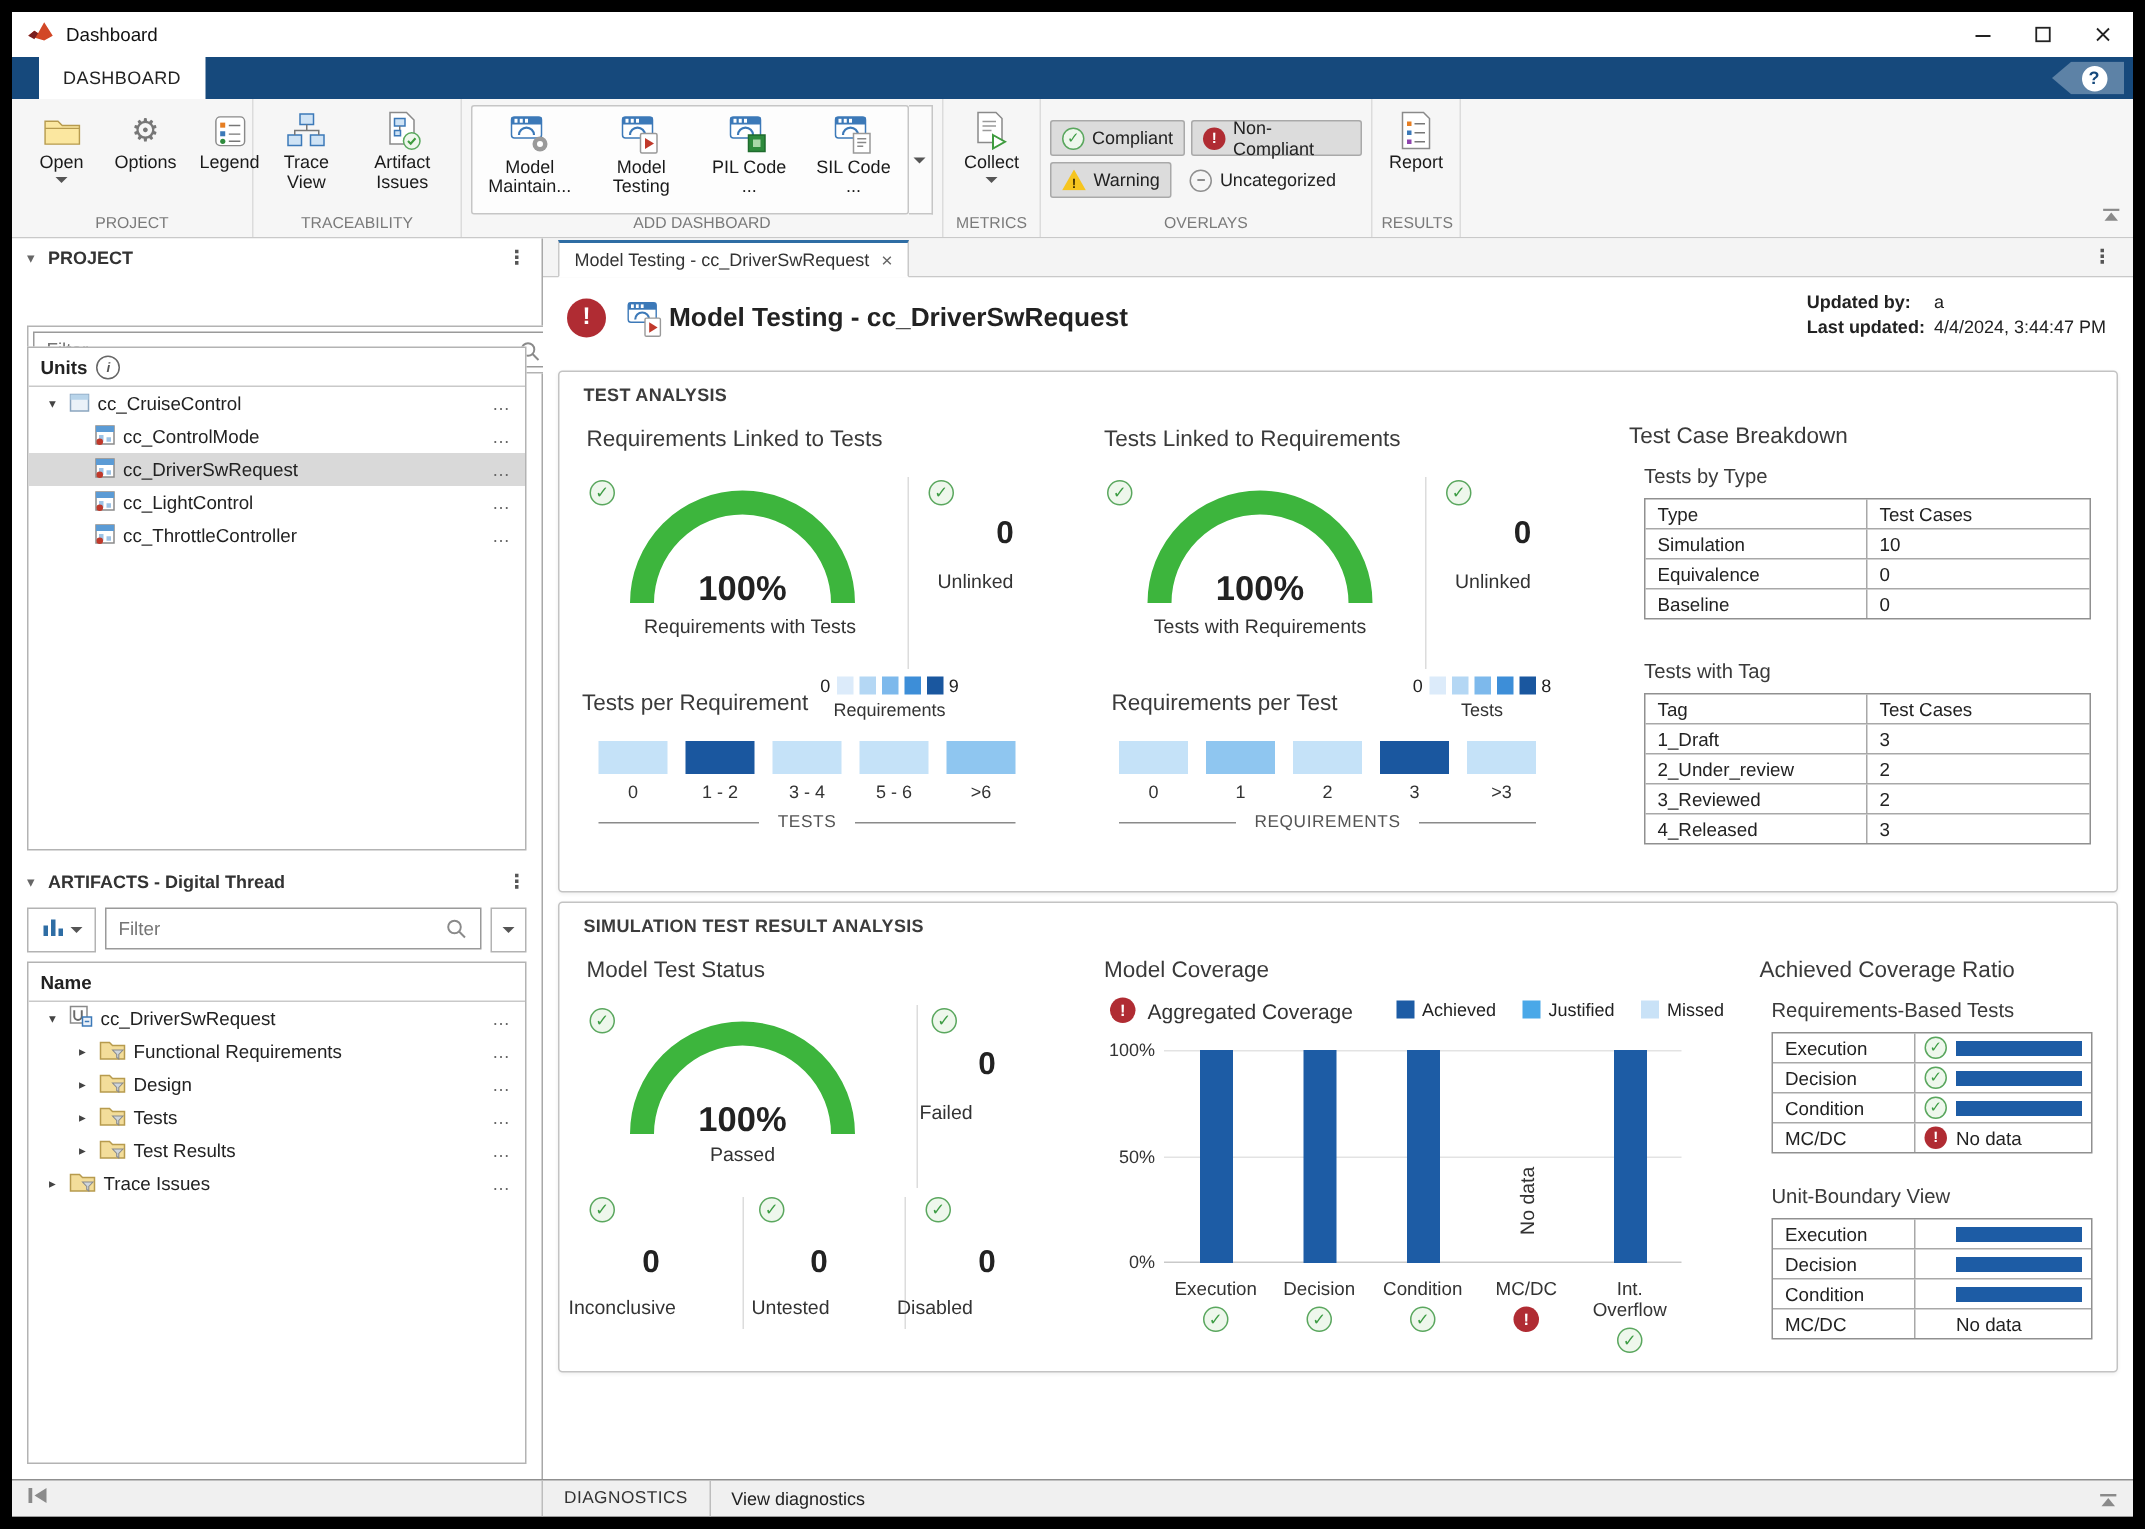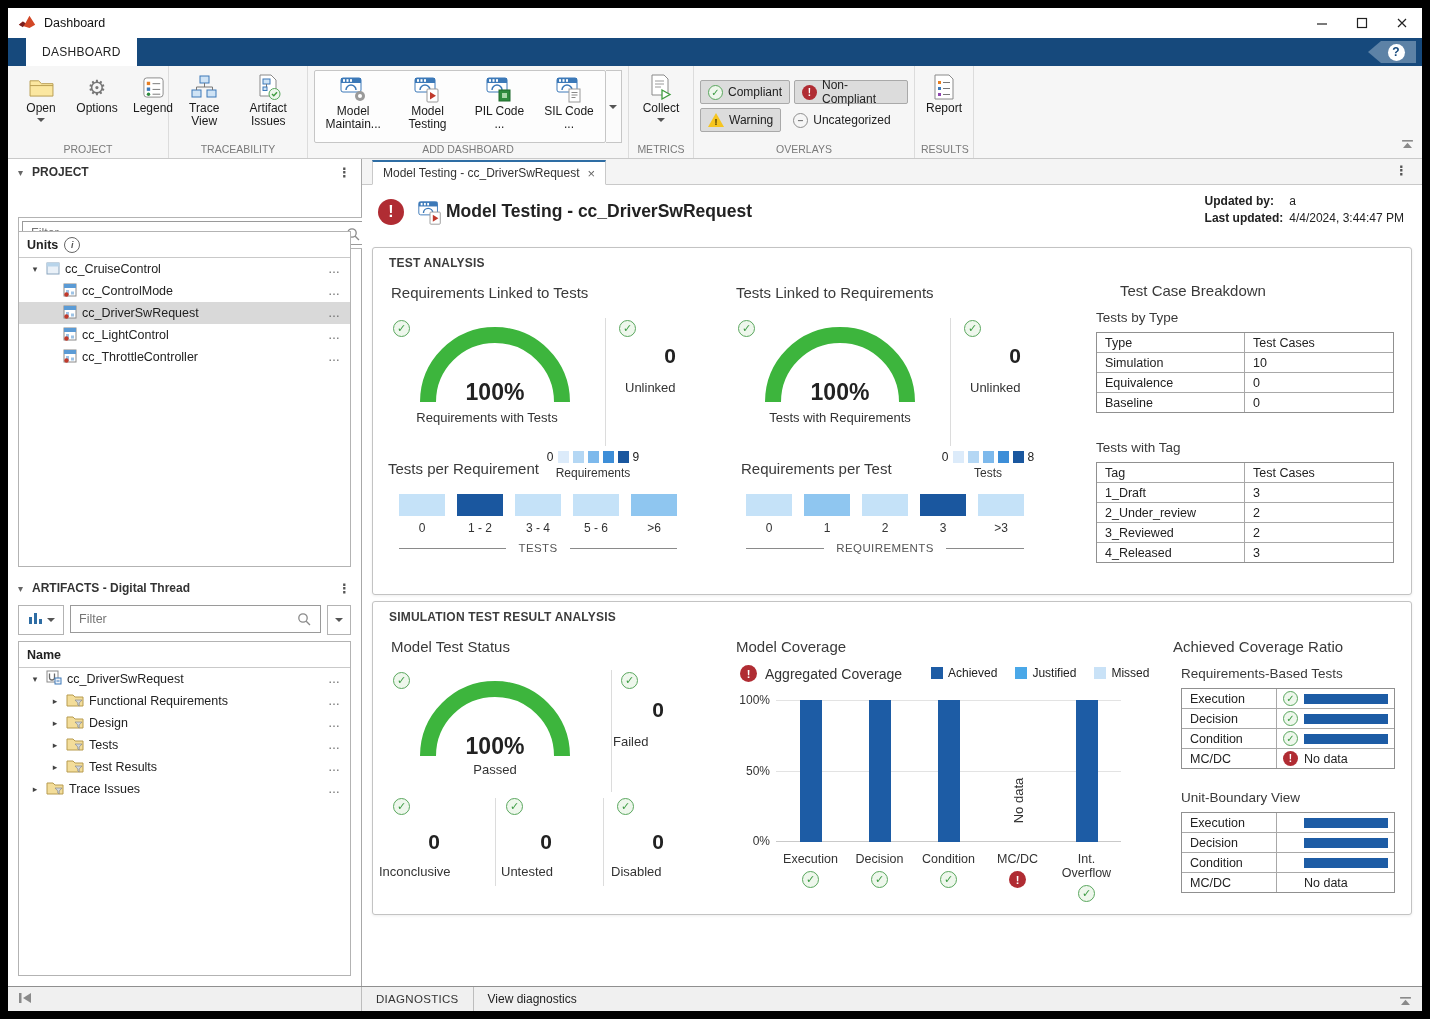--- a/index.html
+++ b/index.html
@@ -619,41 +619,41 @@
           <div class="panel-title">TEST ANALYSIS</div>
 
           <div class="sec-h abs" style="left:18px;top:36px">Requirements Linked to Tests</div>
           <span class="ic ic-ok abs" style="left:20px;top:72px"></span>
           <div class="gauge abs" style="left:42px;top:74px">
             <svg width="160" height="84" viewBox="0 0 160 84">
                 <path class="gauge-arc" d="M13 80 A67 67 0 0 1 147 80"></path>
               </svg>
             <div class="gauge-val">100%</div>
           </div>
-          <div class="gauge-cap abs" style="left:4px;top:162px;width:220px">Requirements with Tests</div>
+          <div class="gauge-cap abs" style="left:17px;top:162px;width:220px">Requirements with Tests</div>
           <div class="vsep abs" style="left:232px;top:70px;height:128px"></div>
           <span class="ic ic-ok abs" style="left:246px;top:72px"></span>
           <div class="big-num abs" style="left:252px;top:96px;width:90px">0</div>
           <div class="num-cap abs" style="left:252px;top:132px;width:90px">Unlinked</div>
 
           <div class="sec-h abs" style="left:363px;top:36px">Tests Linked to Requirements</div>
           <span class="ic ic-ok abs" style="left:365px;top:72px"></span>
           <div class="gauge abs" style="left:387px;top:74px">
             <svg width="160" height="84" viewBox="0 0 160 84">
                 <path class="gauge-arc" d="M13 80 A67 67 0 0 1 147 80"></path>
               </svg>
             <div class="gauge-val">100%</div>
           </div>
           <div class="gauge-cap abs" style="left:357px;top:162px;width:220px">Tests with Requirements</div>
           <div class="vsep abs" style="left:577px;top:70px;height:128px"></div>
           <span class="ic ic-ok abs" style="left:591px;top:72px"></span>
           <div class="big-num abs" style="left:597px;top:96px;width:90px">0</div>
           <div class="num-cap abs" style="left:597px;top:132px;width:90px">Unlinked</div>
 
-          <div class="sec-h abs" style="left:747px;top:34px">Test Case Breakdown</div>
+          <div class="sec-h abs" style="left:713px;top:34px">Test Case Breakdown</div>
           <div class="sub-h abs" style="left:723px;top:62px">Tests by Type</div>
           <div class="dtable abs" style="left:723px;top:84px;width:296px">
             <div class="tr">
                 <div class="c1">Type</div>
                 <div class="c2">Test Cases</div>
               </div>
             <div class="tr">
                 <div class="c1">Simulation</div>
                 <div class="c2">10</div>
               </div>
@@ -777,21 +777,21 @@
           <span class="ic ic-ok abs" style="left:20px;top:196px"></span>
           <div class="big-num abs" style="left:6px;top:228px;width:110px">0</div>
           <div class="num-cap abs" style="left:6px;top:262px;width:110px">Inconclusive</div>
           <div class="vsep abs" style="left:122px;top:196px;height:88px"></div>
           <span class="ic ic-ok abs" style="left:133px;top:196px"></span>
           <div class="big-num abs" style="left:128px;top:228px;width:90px">0</div>
           <div class="num-cap abs" style="left:128px;top:262px;width:90px">Untested</div>
           <div class="vsep abs" style="left:230px;top:196px;height:88px"></div>
           <span class="ic ic-ok abs" style="left:244px;top:196px"></span>
           <div class="big-num abs" style="left:240px;top:228px;width:90px">0</div>
-          <div class="num-cap abs" style="left:238px;top:262px;width:90px">Disabled</div>
+          <div class="num-cap abs" style="left:225px;top:262px;width:90px">Disabled</div>
 
           <div class="sec-h abs" style="left:363px;top:36px">Model Coverage</div>
           <span class="ic ic-err abs" style="left:367px;top:63px"></span>
           <div class="abs" style="left:392px;top:64px;font-size:14px;color:#333">Aggregated Coverage</div>
           <div class="cvlegend abs" style="left:558px;top:64px">
             <span style="display:inline-flex;align-items:center;gap:5px">
                 <span class="sq" style="background: rgb(29, 92, 165);"></span>
                 <span>Achieved</span>
               </span>
             <span style="display:inline-flex;align-items:center;gap:5px">

